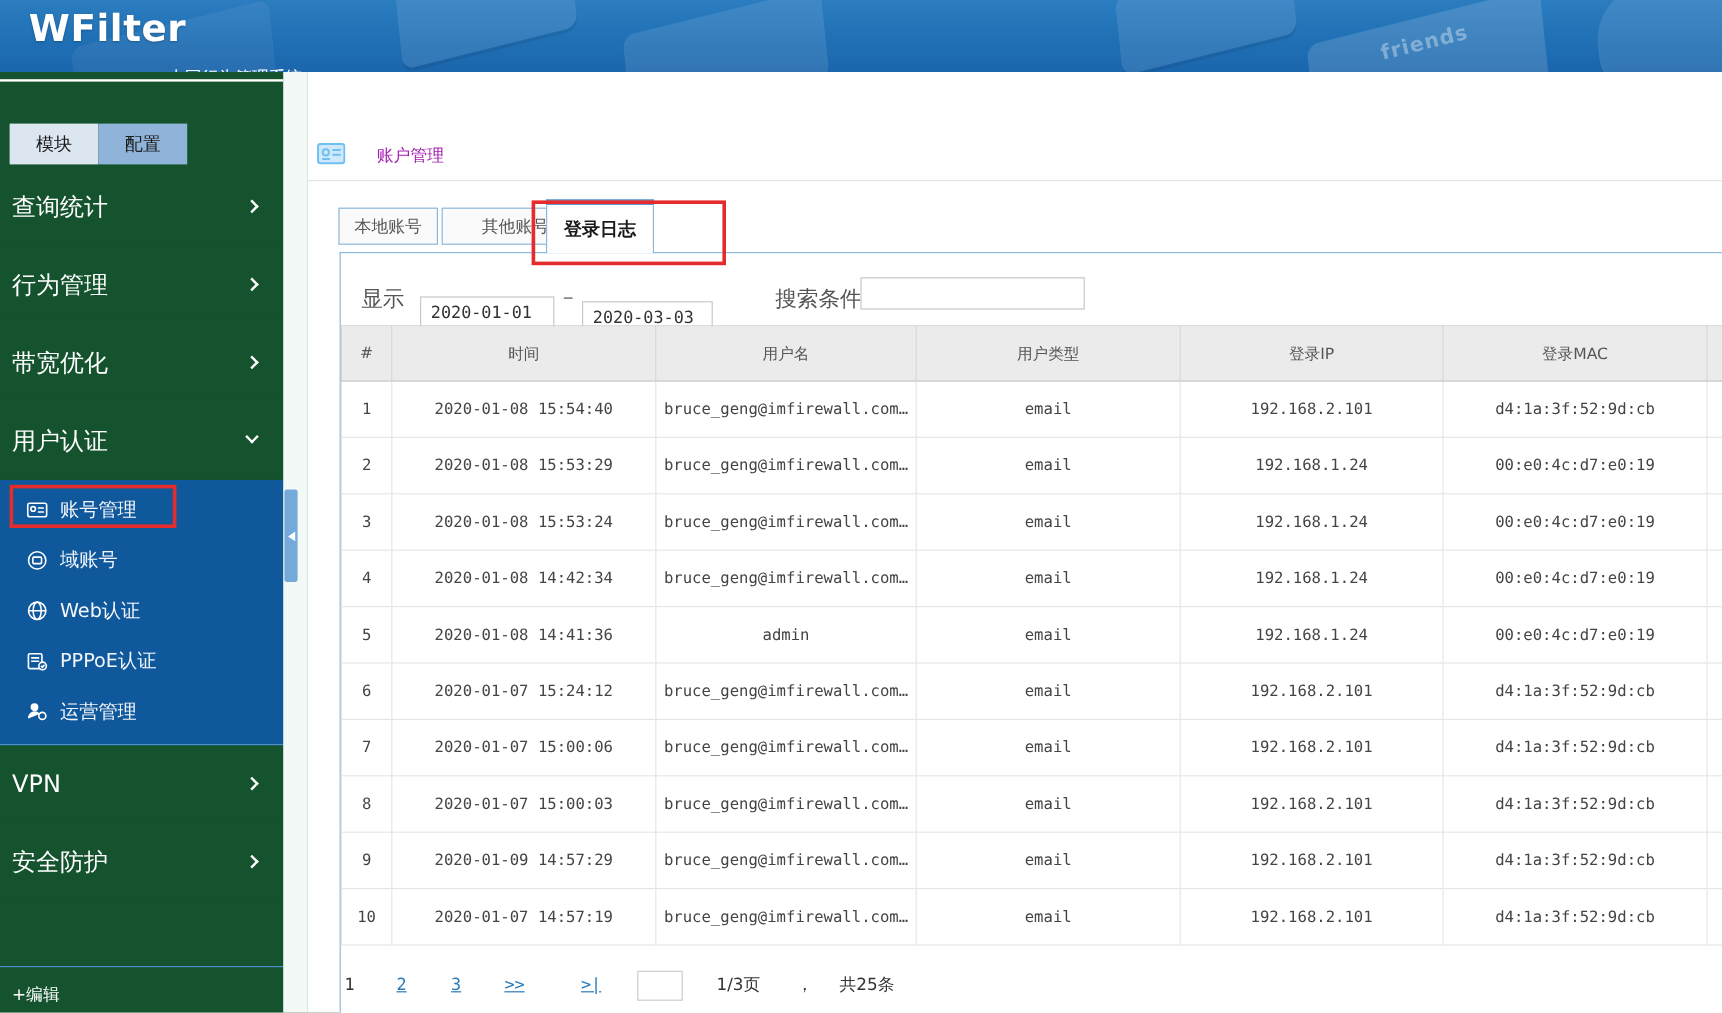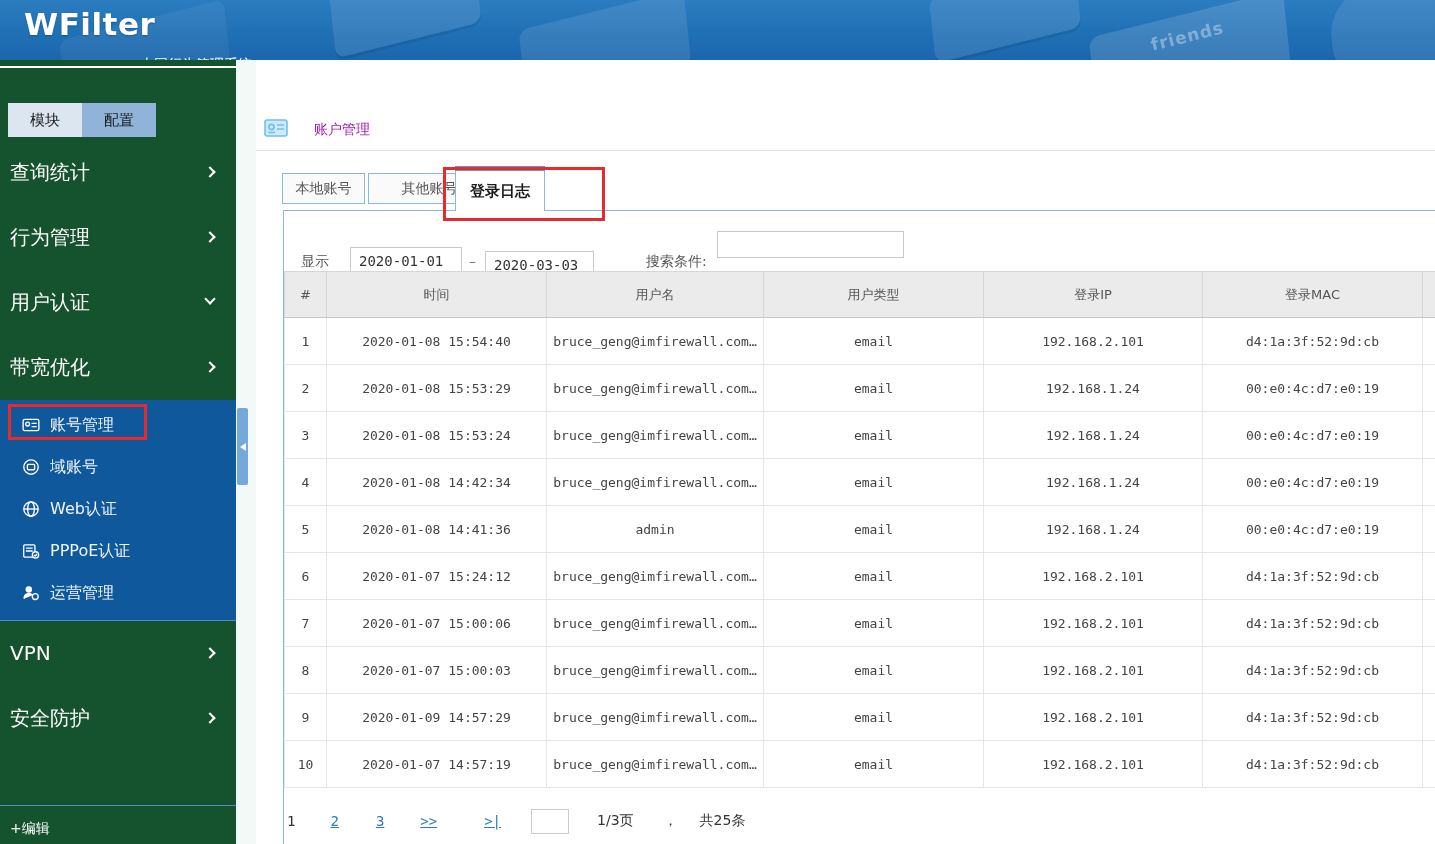--- a/index.html
+++ b/index.html
@@ -49,21 +49,21 @@
 
   
   .tab { position:absolute; height:31px; border:1px solid #8db8dd; background:#fafafa; color:#555; font-size:14px; display:flex; align-items:center; justify-content:center; cursor:pointer; }
   .tab1 { left:26px; top:113px; width:83px; }
   .tab2 { left:112px; top:113px; width:96px;padding-left:27px; }
   .tab-active { position:absolute; left:199px; top:111px; width:90px; height:40px; background:#fff; border-left:1px solid #8db8dd; border-right:1px solid #8db8dd; color:#1a1a1a; font-size:15px; font-weight:bold; display:flex; align-items:center; justify-content:center; z-index:3; cursor:pointer; }
   .tab-active-bar { position:absolute; left:199px; top:106px; width:90px; height:5px; background:#5b9bd3; z-index:3; }
 
   
   .panel { position:absolute; left:27px; top:150px; width:1160px; height:634px; background:#fff; border-top:1px solid #8db8dd; border-left:1px solid #8db8dd; }
-  .filter-label { position:absolute; font-size:14px; color:#555;margin-top:16px; }
+  .filter-label { position:absolute; font-size:18px; color:#555; }
   .lbl-show { left:17px; top:26px; }
   .lbl-dash { left:185px; top:26px; color:#777; }
   .lbl-search { left:362px; top:26px; }
   .f-input { position:absolute; height:27px; border:1px solid #c9c9c9; font-family:"DejaVu Sans Mono","Liberation Mono",monospace; font-size:14px; color:#333; padding:0 8px; background:#fff; }
   .inp-from { left:66px; top:36px; width:112px; }
   .inp-to { left:201px; top:20px; width:109px;margin-top:20px; }
   .inp-search { left:433px; top:20px; width:187px; font-family:"DejaVu Sans","Liberation Sans",sans-serif; }
 
   
   table.log { position:absolute; left:0; top:60px; border-collapse:collapse; table-layout:fixed; width:1168px; }
@@ -117,26 +117,26 @@
   <div class="menu">
     <div class="menu-item">
       <span>查询统计</span>
       <span class="chev"></span>
     </div>
     <div class="menu-item">
       <span>行为管理</span>
       <span class="chev"></span>
     </div>
     <div class="menu-item">
+      <span>带宽优化</span>
+      <span class="chev"></span>
+    </div>
+    <div class="menu-item">
       <span>用户认证</span>
       <span class="chev down"></span>
-    </div>
-    <div class="menu-item">
-      <span>带宽优化</span>
-      <span class="chev"></span>
     </div>
 
     <div class="submenu">
       <div class="submenu-item">
         <span class="sicon">
           <svg width="18" height="18" viewBox="0 0 16 16" fill="none" stroke="#fff" stroke-width="1.2">
             <rect x="1" y="3" width="14" height="10" rx="1.5"></rect>
             <circle cx="5" cy="7.2" r="1.7"></circle>
             <path d="M8.5 6.5 H13 M8.5 9.5 H13"></path>
           </svg>

